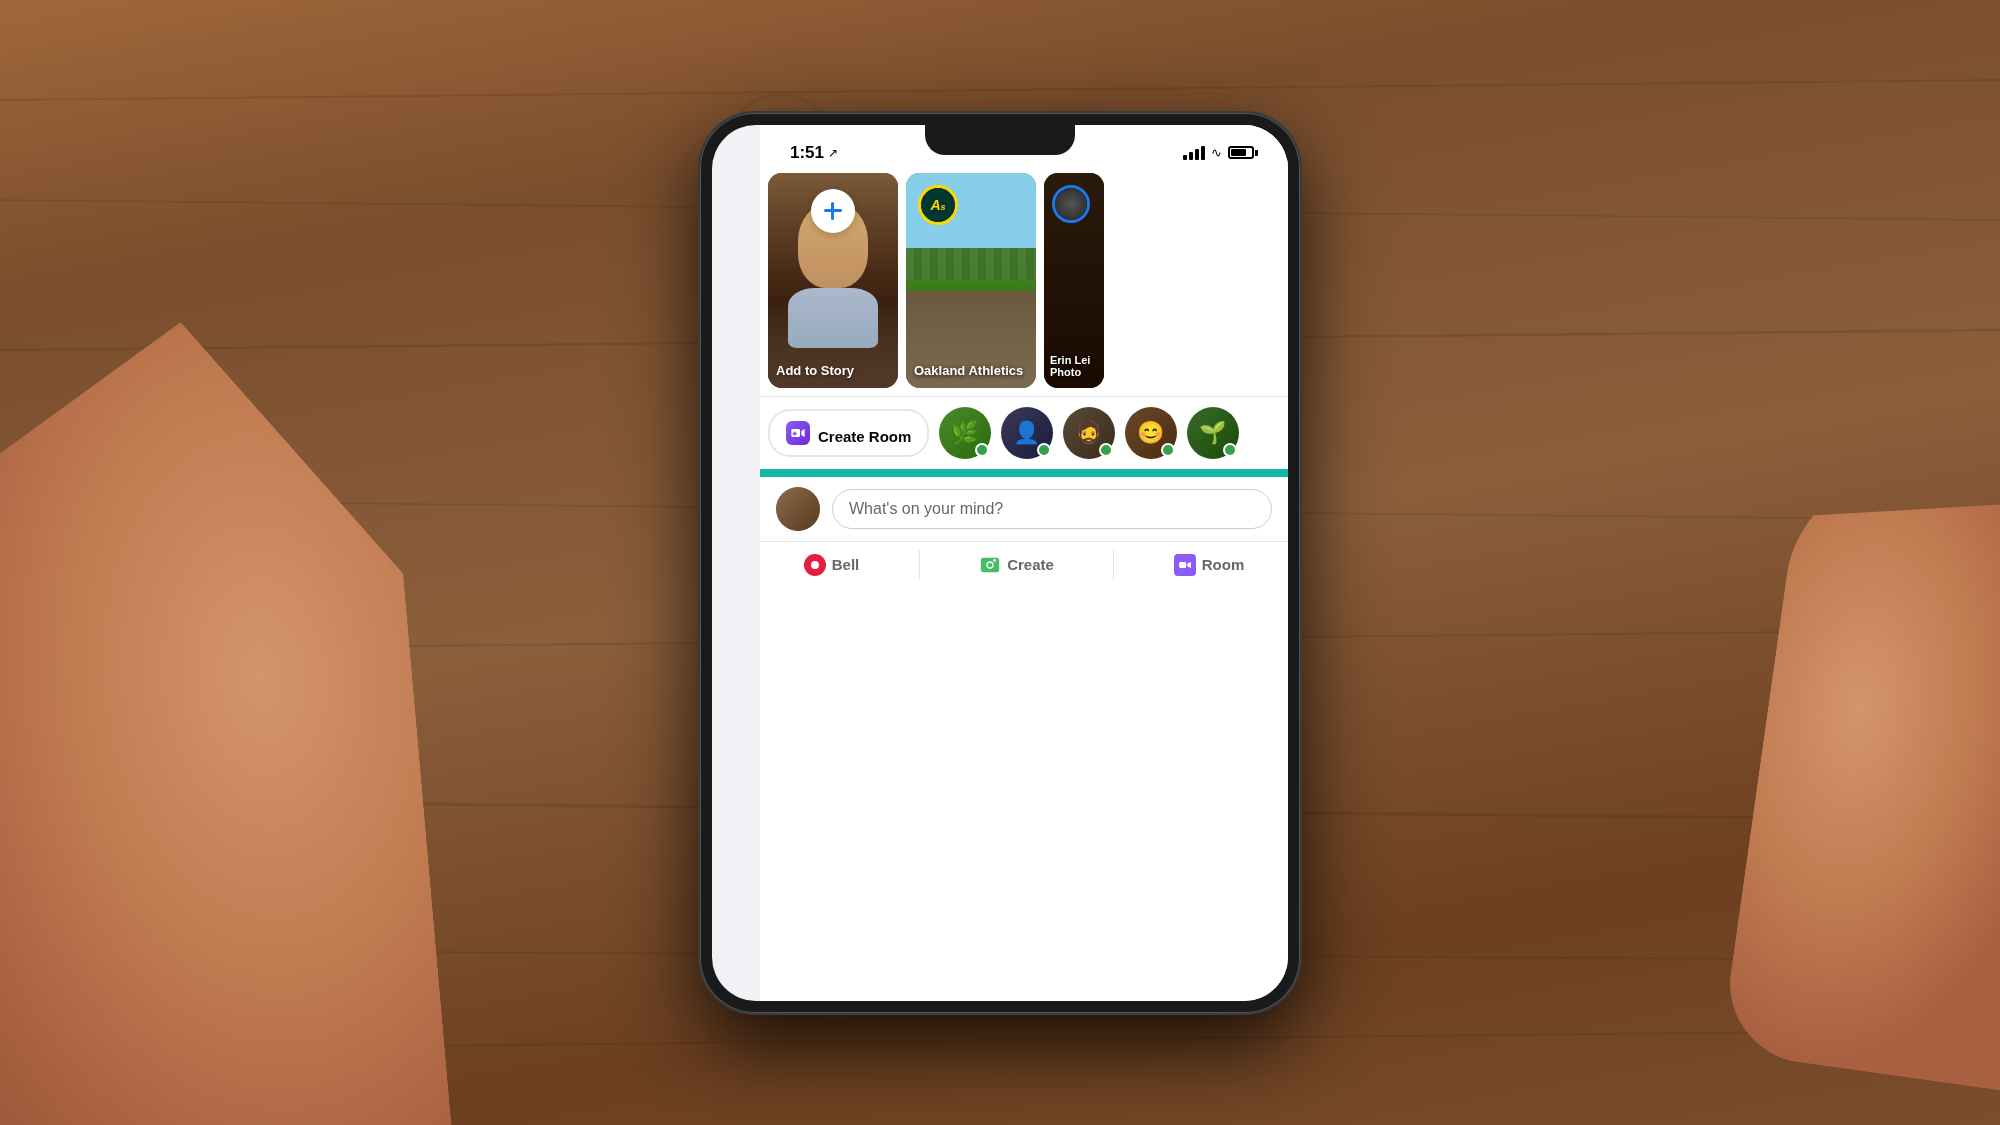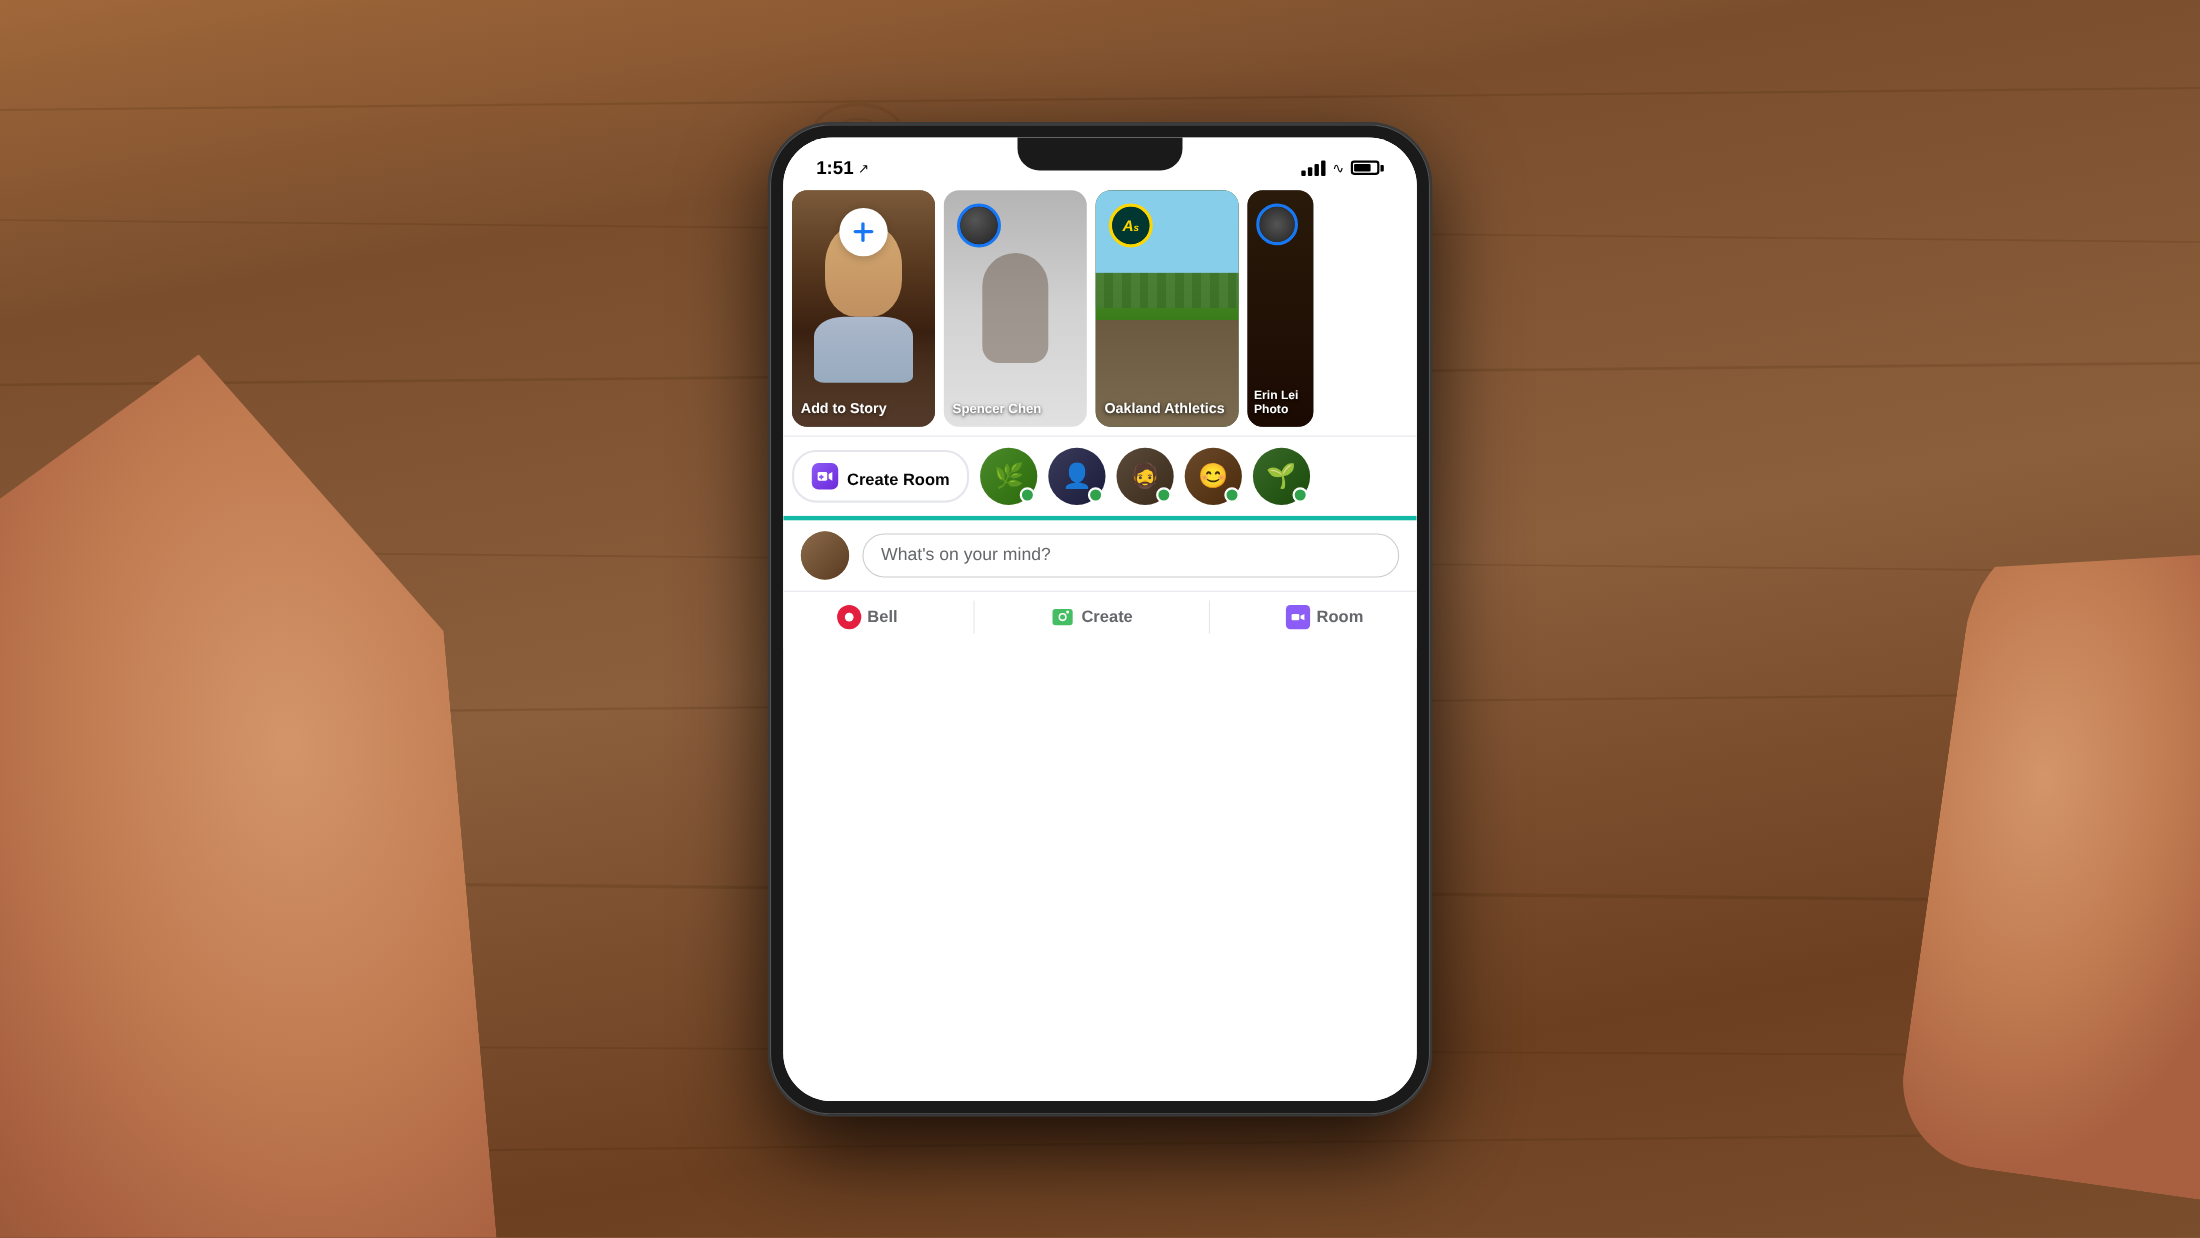--- a/index.html
+++ b/index.html
@@ -57,20 +57,21 @@
     
     .screen {
       position: absolute;
       top: 12px;
       left: 12px;
       right: 12px;
       bottom: 12px;
       background: #f0f2f5;
       border-radius: 44px;
       overflow: hidden;
+      padding-left: 48px;
     }
 
     
     .status-bar {
       display: flex;
       align-items: center;
       justify-content: space-between;
       padding: 14px 30px 6px;
       background: white;
     }
@@ -337,21 +338,21 @@
       border-radius: 50%;
       border: 2px solid white;
     }
 
     
     .post-composer {
       display: flex;
       align-items: center;
       padding: 10px 16px;
       background: white;
-      border-top: 4px solid #14b8a6;
+      border-top: 8px solid #14b8a6;
       gap: 12px;
     }
 
     .composer-avatar {
       width: 44px;
       height: 44px;
       border-radius: 50%;
       overflow: hidden;
       background: #8B6B4A;
       flex-shrink: 0;
@@ -518,32 +519,20 @@
             <div style="position:absolute;top:30px;left:30px;width:70px;height:85px;background:linear-gradient(180deg,#d4a870,#c09060);border-radius:45% 45% 40% 40%;"></div>
             <div style="position:absolute;top:115px;left:20px;width:90px;height:60px;background:linear-gradient(180deg,#b8c8e0,#a0b8d0);border-radius:30% 30% 10% 10%;opacity:0.9;"></div>
 
             <div class="story-add-btn">
               <div class="plus-icon"></div>
             </div>
             <div class="story-label">Add to Story</div>
           </div>
         </div>
 
-        <div class="story-card spencer" style="background:linear-gradient(180deg,#d8d8d8 0%,#e8e8e8 100%);">
-          <div style="width:100%;height:100%;position:relative;">
-
-            <div style="position:absolute;inset:0;background:linear-gradient(180deg,#b0b0b0 0%,#d0d0d0 50%,#e0e0e0 100%);opacity:0.9;"></div>
-            <div style="position:absolute;top:50%;left:50%;transform:translate(-50%,-50%);width:60px;height:100px;background:rgba(80,60,40,0.4);border-radius:30px 30px 15px 15px;"></div>
-
-            <div class="story-avatar" style="background:#1a1a2e;">
-              <div style="width:100%;height:100%;background:radial-gradient(circle at 40% 35%,#555,#222);border-radius:50%;"></div>
-            </div>
-            <div class="story-label-bottom">Spencer Chen</div>
-          </div>
-        </div>
 
         <div class="story-card athletics">
           <div style="width:100%;height:100%;position:relative;overflow:hidden;">
 
             <div style="position:absolute;inset:0;background:linear-gradient(180deg,#87CEEB 0%,#87CEEB 35%,#4a8c2a 35%,#3a7c1a 55%,#6b5a40 55%,#7a6a50 100%);"></div>
 
             <div style="position:absolute;top:35%;left:0;right:0;height:15%;background:repeating-linear-gradient(90deg,#4a7a3a 0px,#4a7a3a 8px,#3a6a2a 8px,#3a6a2a 16px);opacity:0.7;"></div>
 
             <div class="story-avatar athletics-avatar">
               <div style="width:34px;height:34px;background:#003831;border-radius:50%;display:flex;align-items:center;justify-content:center;">

